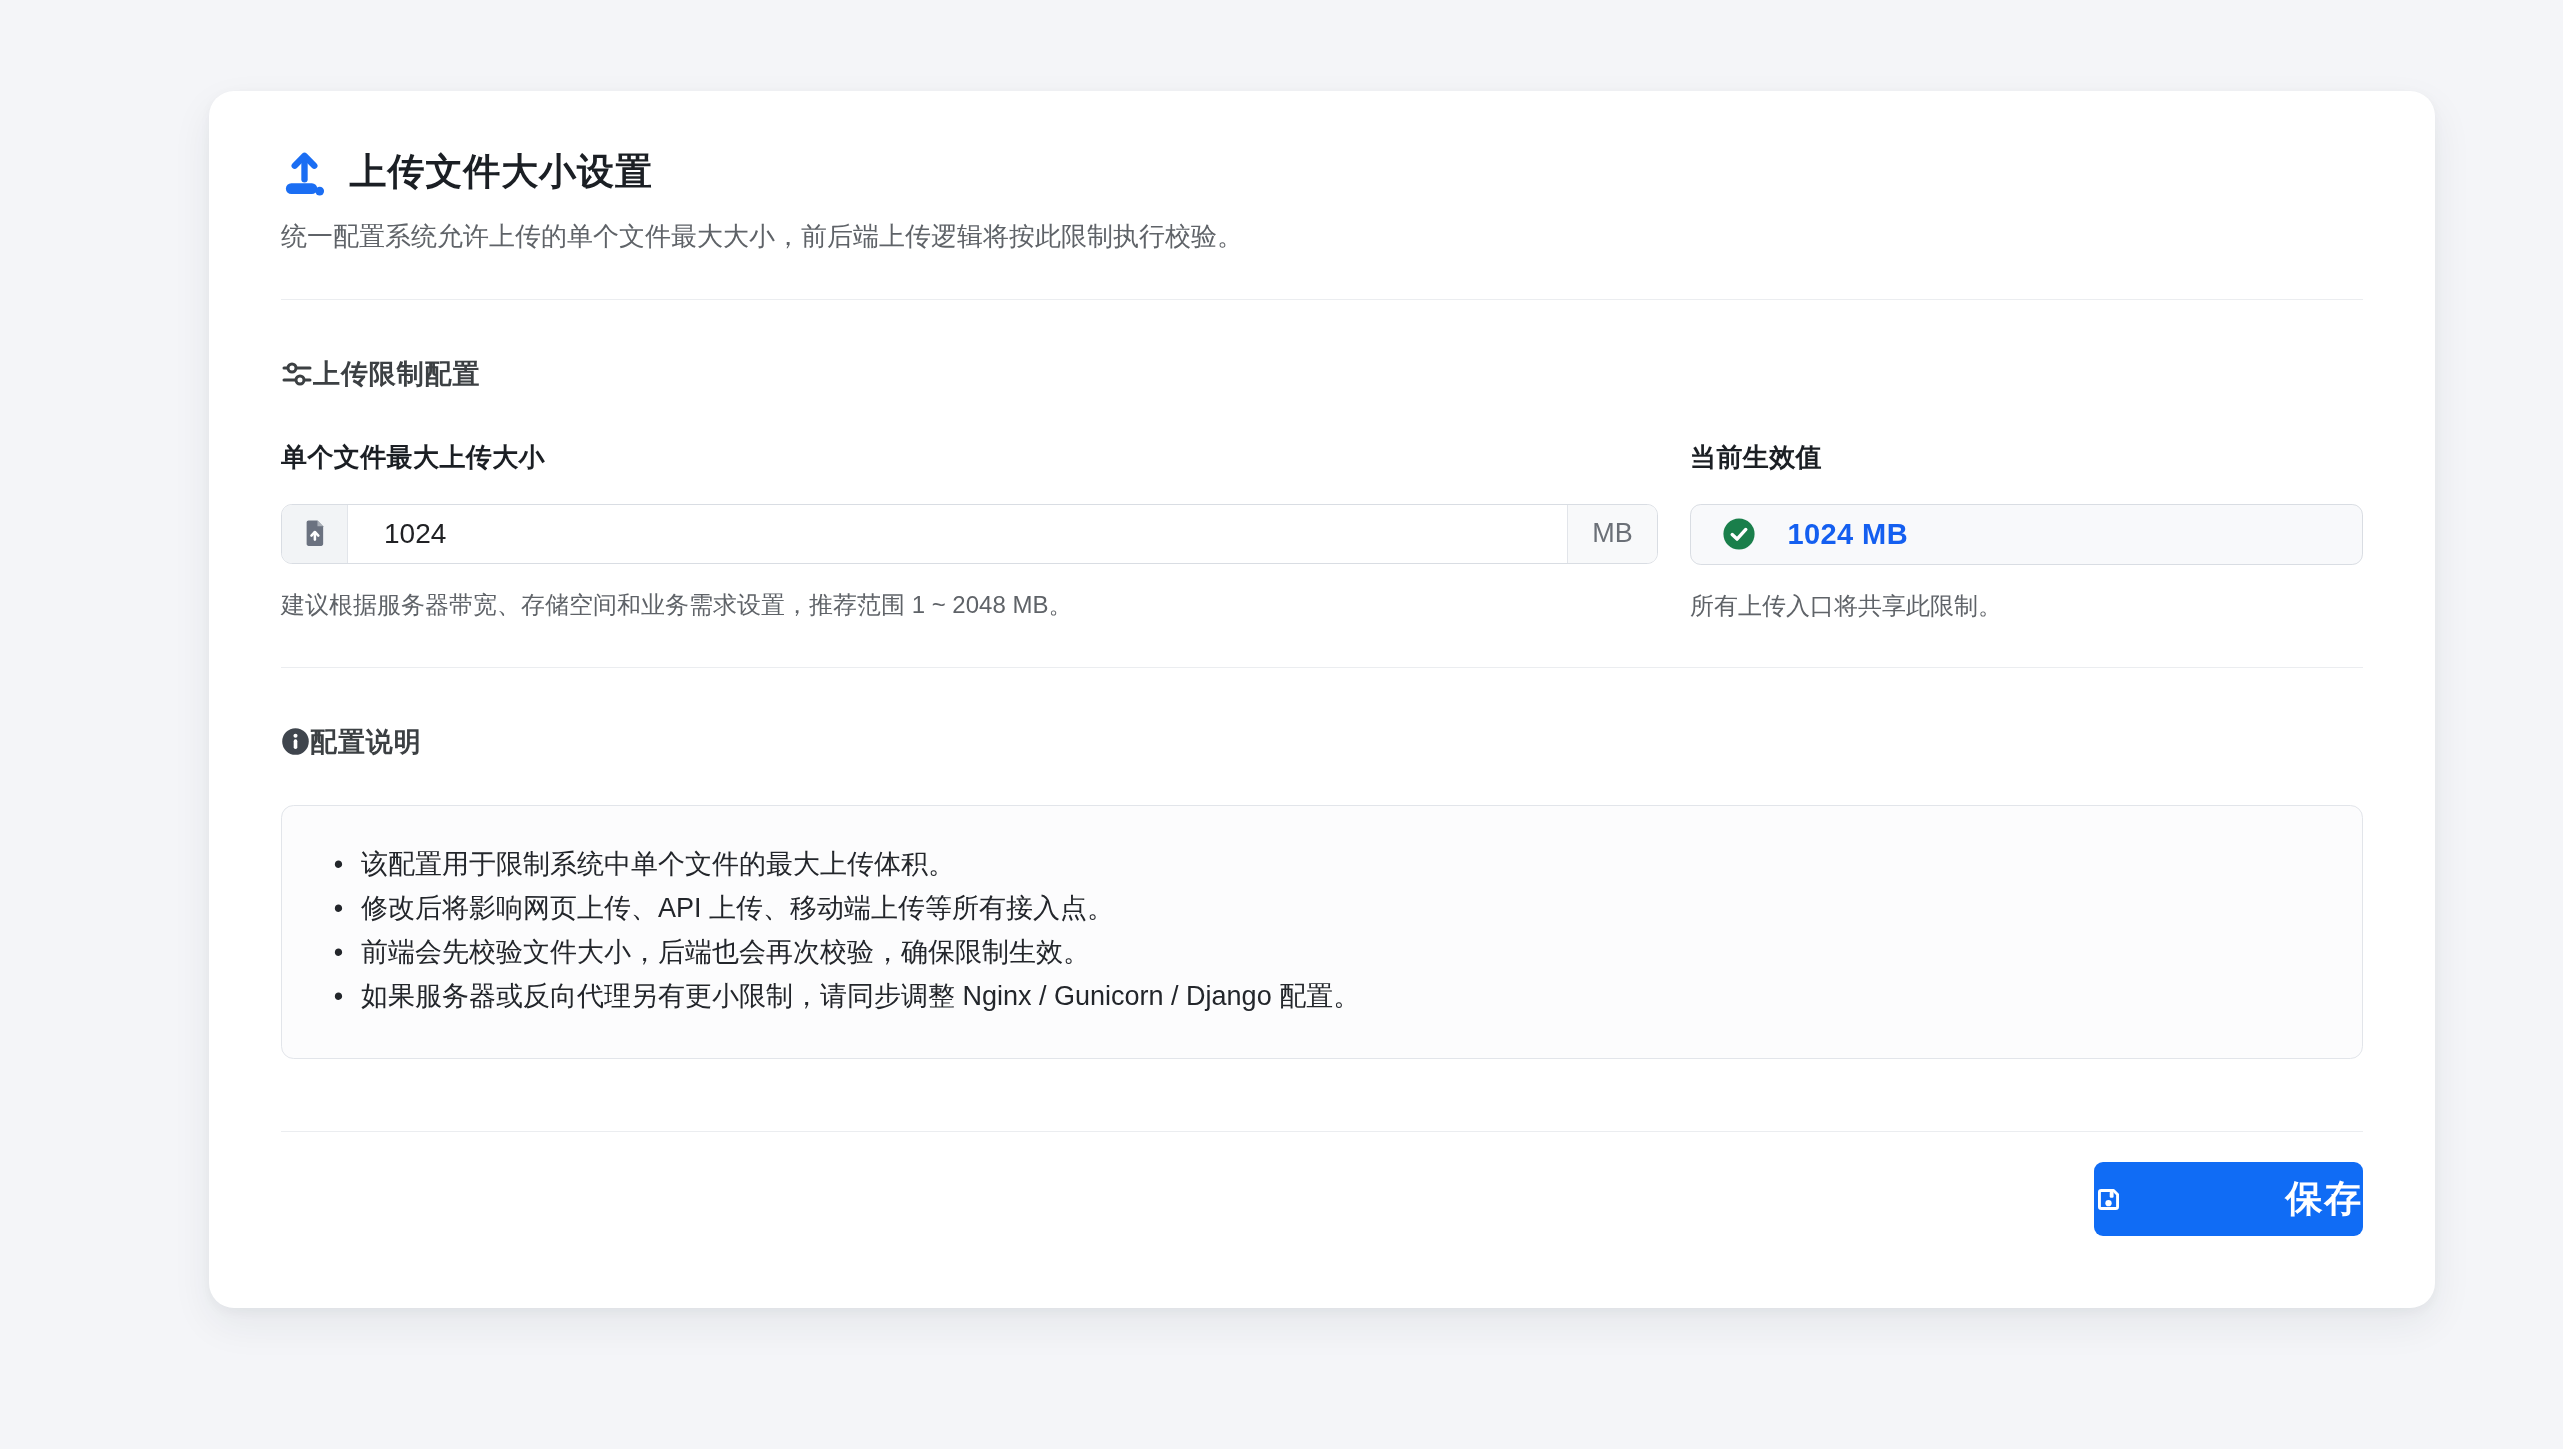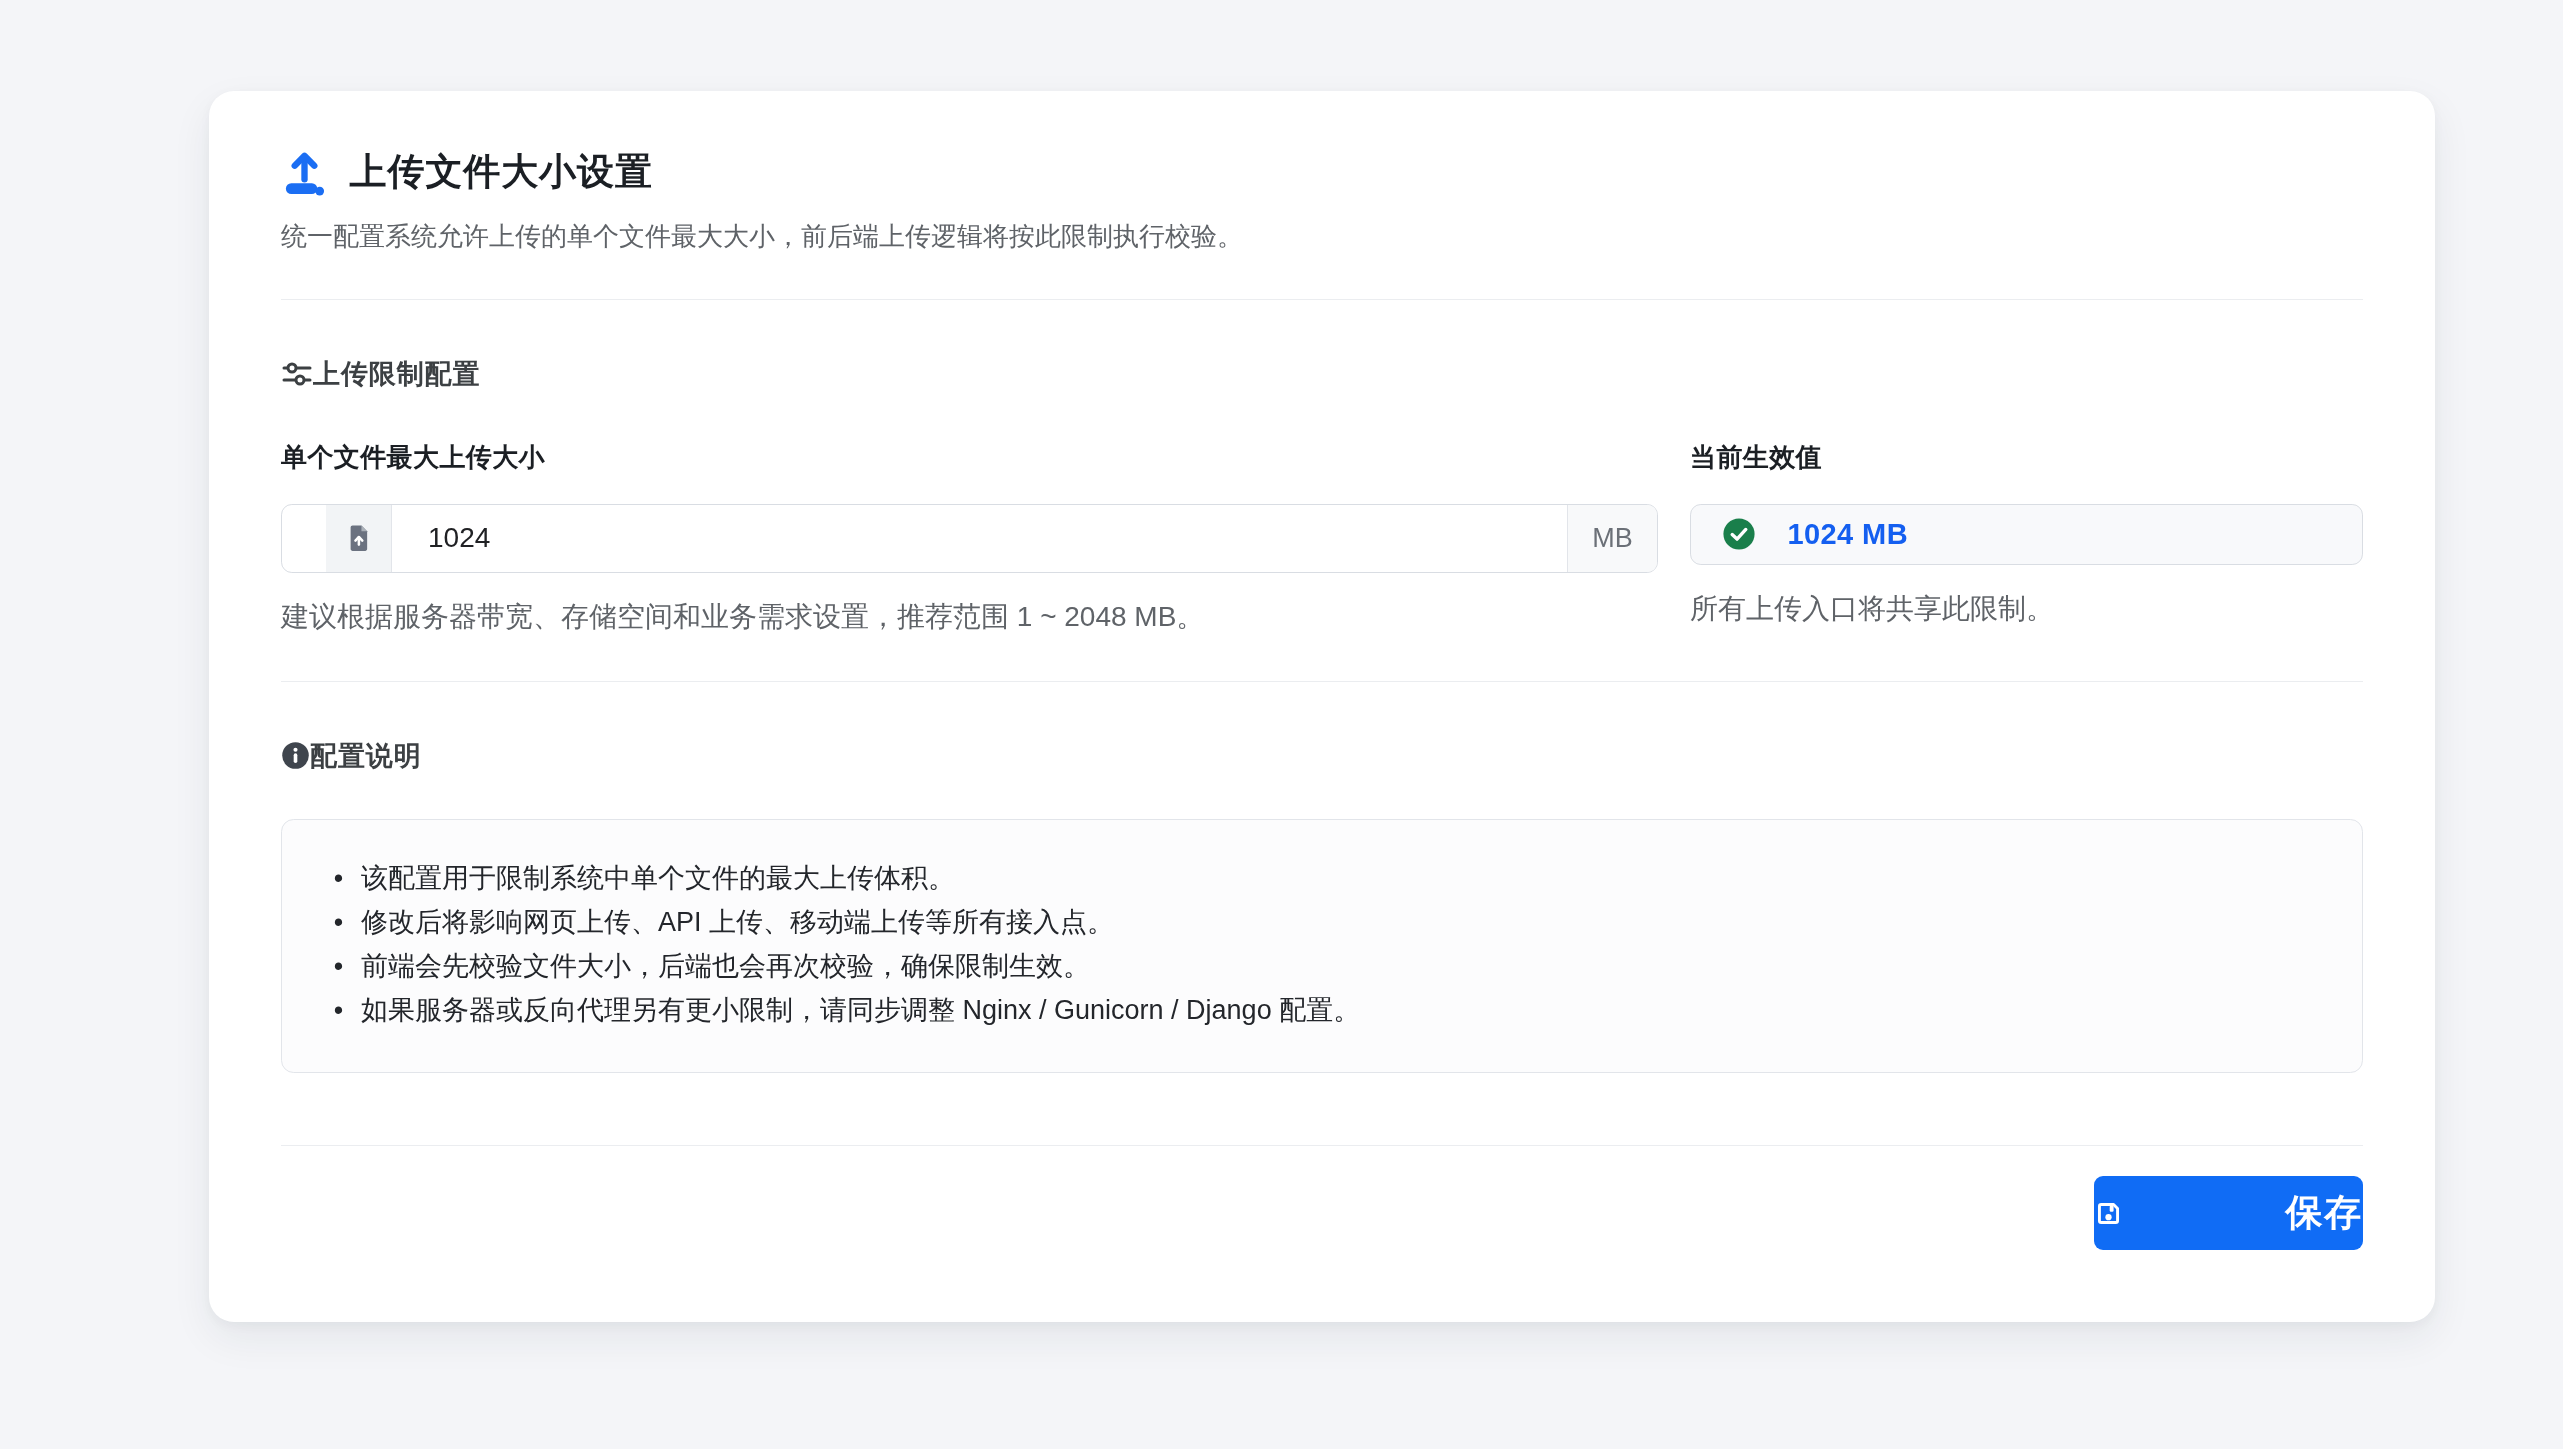--- a/index.html
+++ b/index.html
@@ -24,43 +24,43 @@
   .title-row h1 { font-size: 37px; font-weight: 700; letter-spacing: 0.9px; color: #1b1f24; }
   .subtitle { margin-top: 21.6px; font-size: 26px; color: #5f6368; }
   .divider { border: none; border-top: 1.8px solid #ebedf0; margin-top: 45px; }
   
   .section-head { display: flex; align-items: center; margin-top: 56px; }
   .section-head .txt { font-size: 27px; font-weight: 700; color: #3c4043; letter-spacing: 0.9px; }
   
   .config-grid { display: grid; grid-template-columns: 1fr 673px; column-gap: 32px; margin-top: 48px; }
   .field-label { font-size: 26px; font-weight: 700; color: #1b1f24; letter-spacing: 0.4px; }
   .input-group {
-    margin-top: 29px; height: 69px;
+    margin-top: 29px; height: 60px;
     display: flex; align-items: stretch;
     border: 1.8px solid #d9dde3; border-radius: 10.8px;
-    overflow: hidden; background: #fff; padding-left: 44px;
+    overflow: hidden; background: #fff;
   }
   .input-prefix {
     width: 66px; flex: 0 0 66px;
     background: #f2f4f6; border-right: 1.8px solid #e2e5ea;
     display: flex; align-items: center; justify-content: center;
   }
   .input-group input {
     flex: 1 1 auto; border: none; outline: none;
     font-family: "Liberation Sans", "DejaVu Sans", sans-serif;
     font-size: 28px; color: #202124; padding: 0 27px 0 36px;
     background: transparent; min-width: 0;
   }
   .input-suffix {
     width: 90px; flex: 0 0 90px;
     background: #f8f9fa; border-left: 1.8px solid #e2e5ea;
     display: flex; align-items: center; justify-content: center;
     font-size: 27px; color: #6b7077;
   }
-  .help-text { margin-top: 25px; font-size: 28px; color: #5f6368; }
+  .help-text { margin-top: 25px; font-size: 24px; color: #5f6368; }
   .effective-box {
     margin-top: 29px; height: 61px;
     border: 1.8px solid #d9dde3; border-radius: 10.8px;
     background: #f8f9fb;
     display: flex; align-items: center; gap: 32px;
     padding: 0 30.5px;
   }
   .effective-value { font-size: 29px; font-weight: 700; color: #145ff0; letter-spacing: 0.4px; }
   
   .notes-box {

